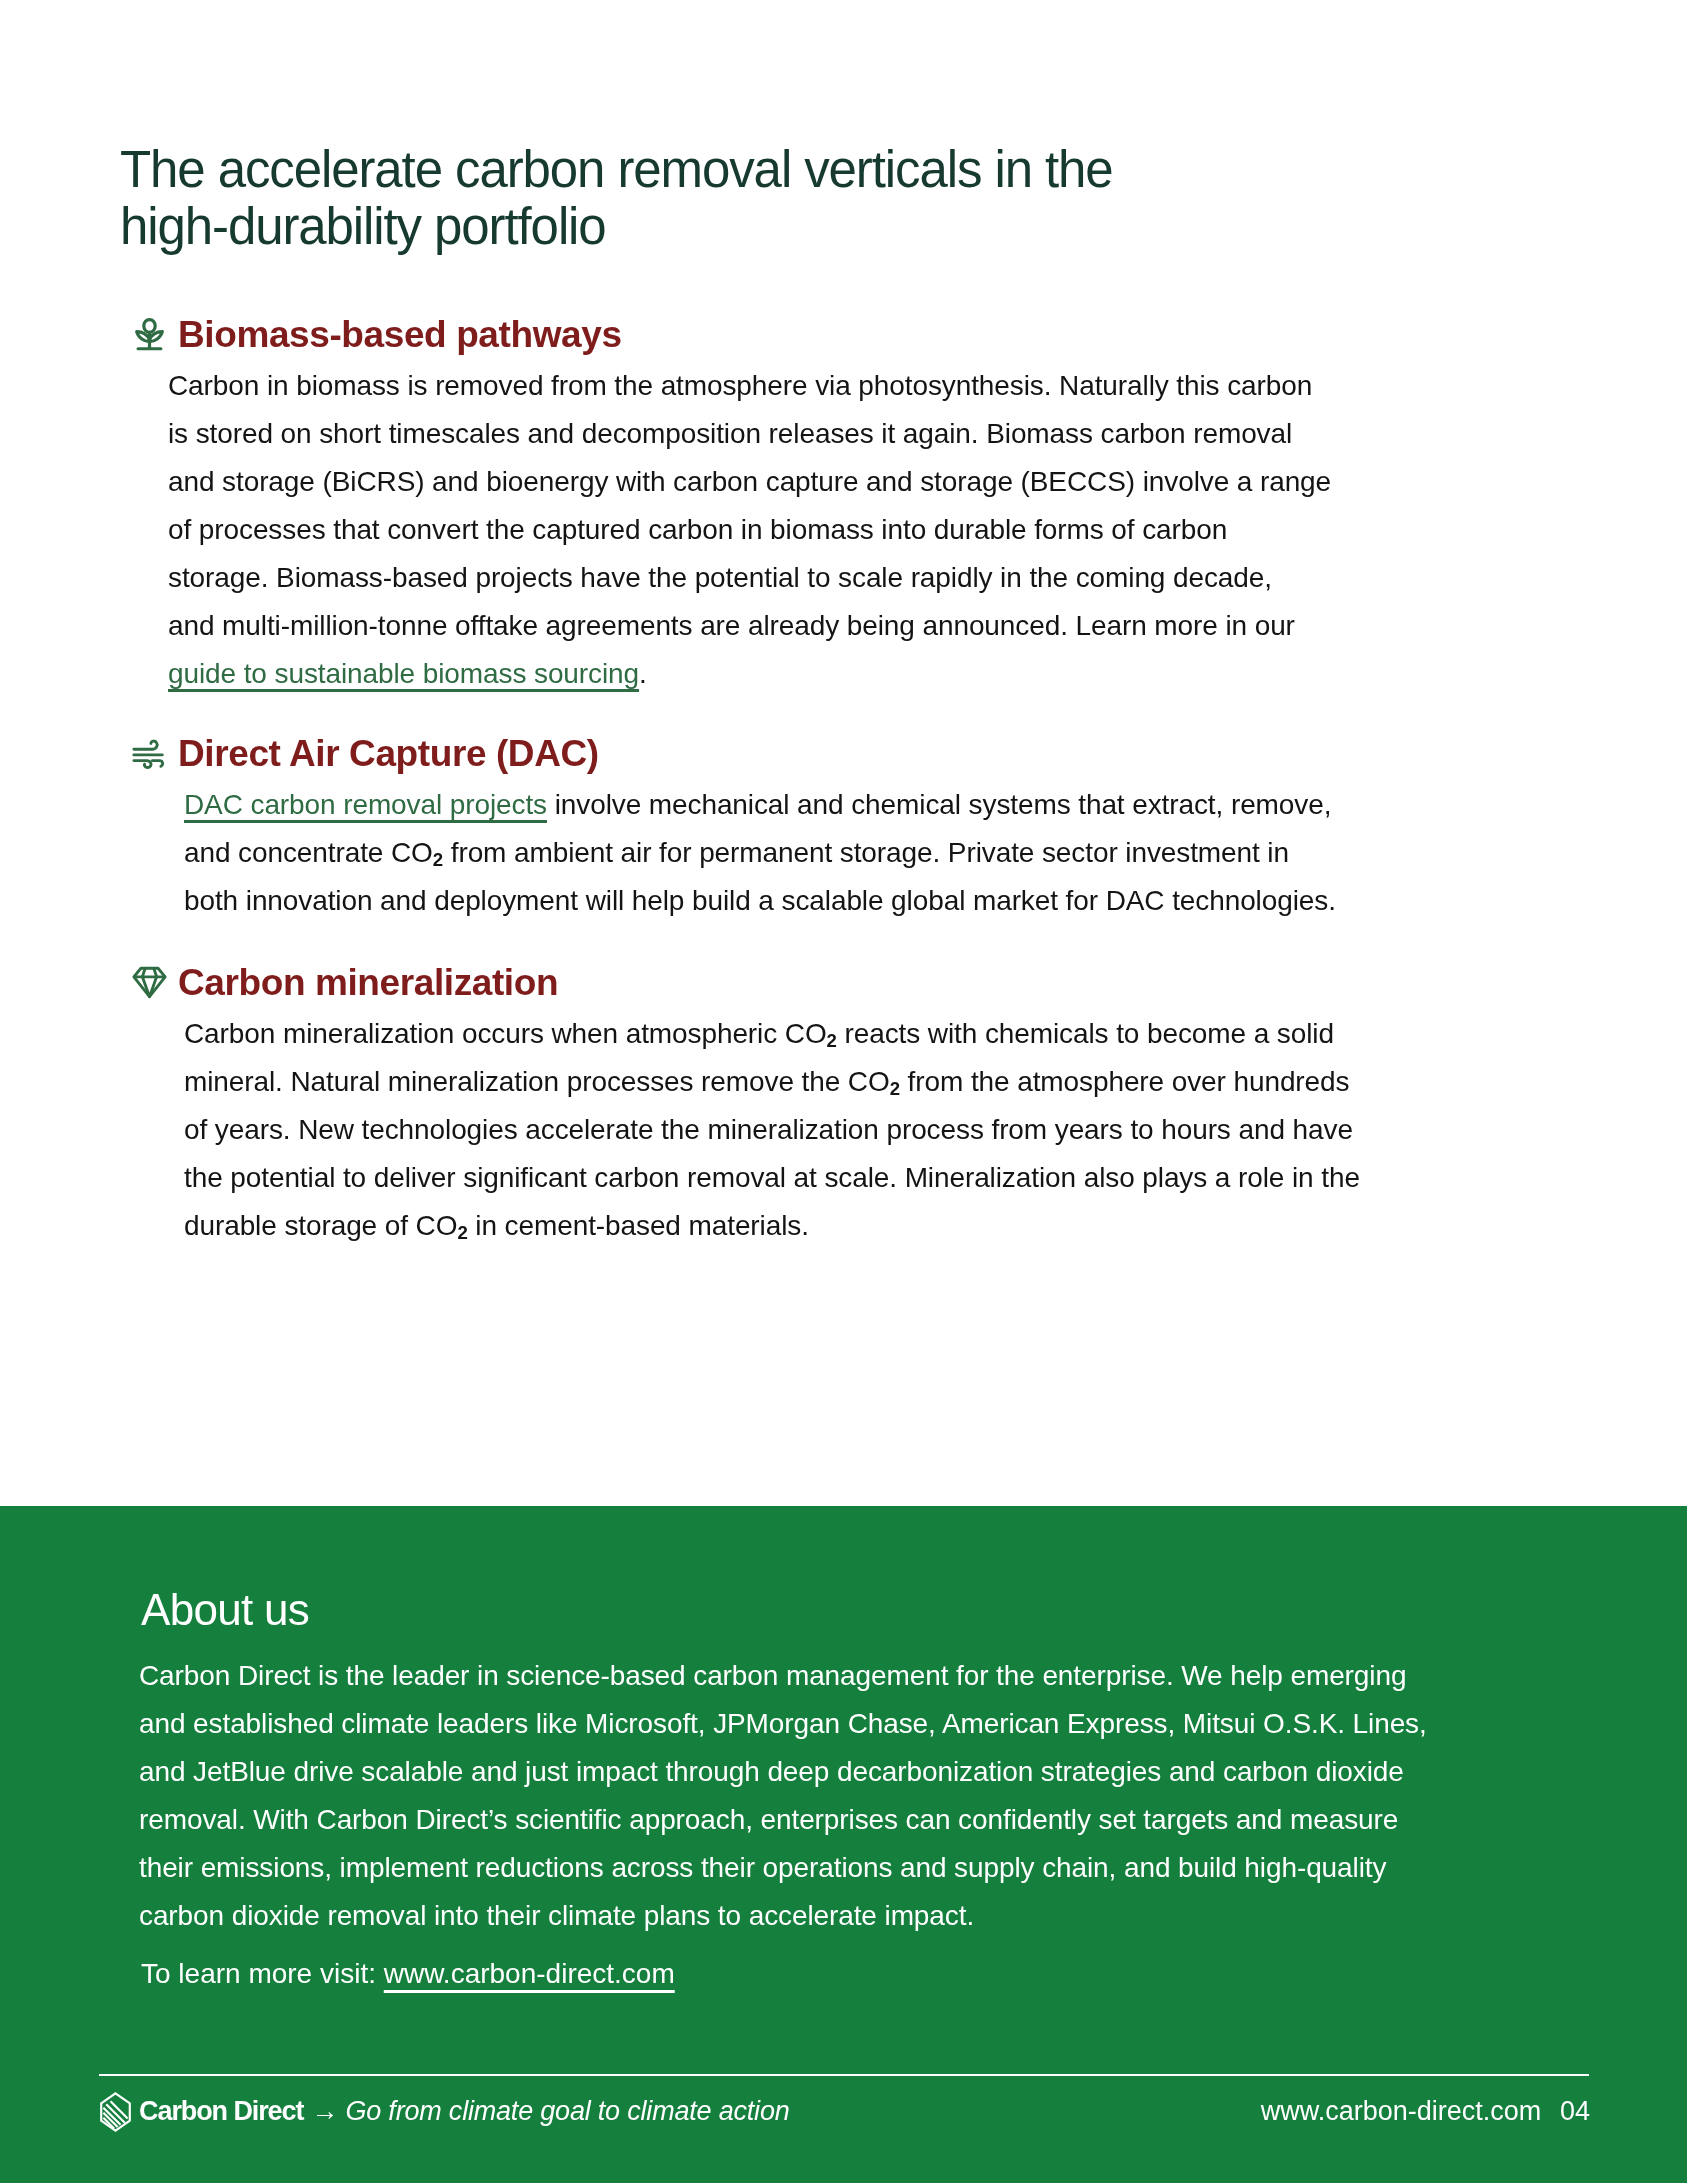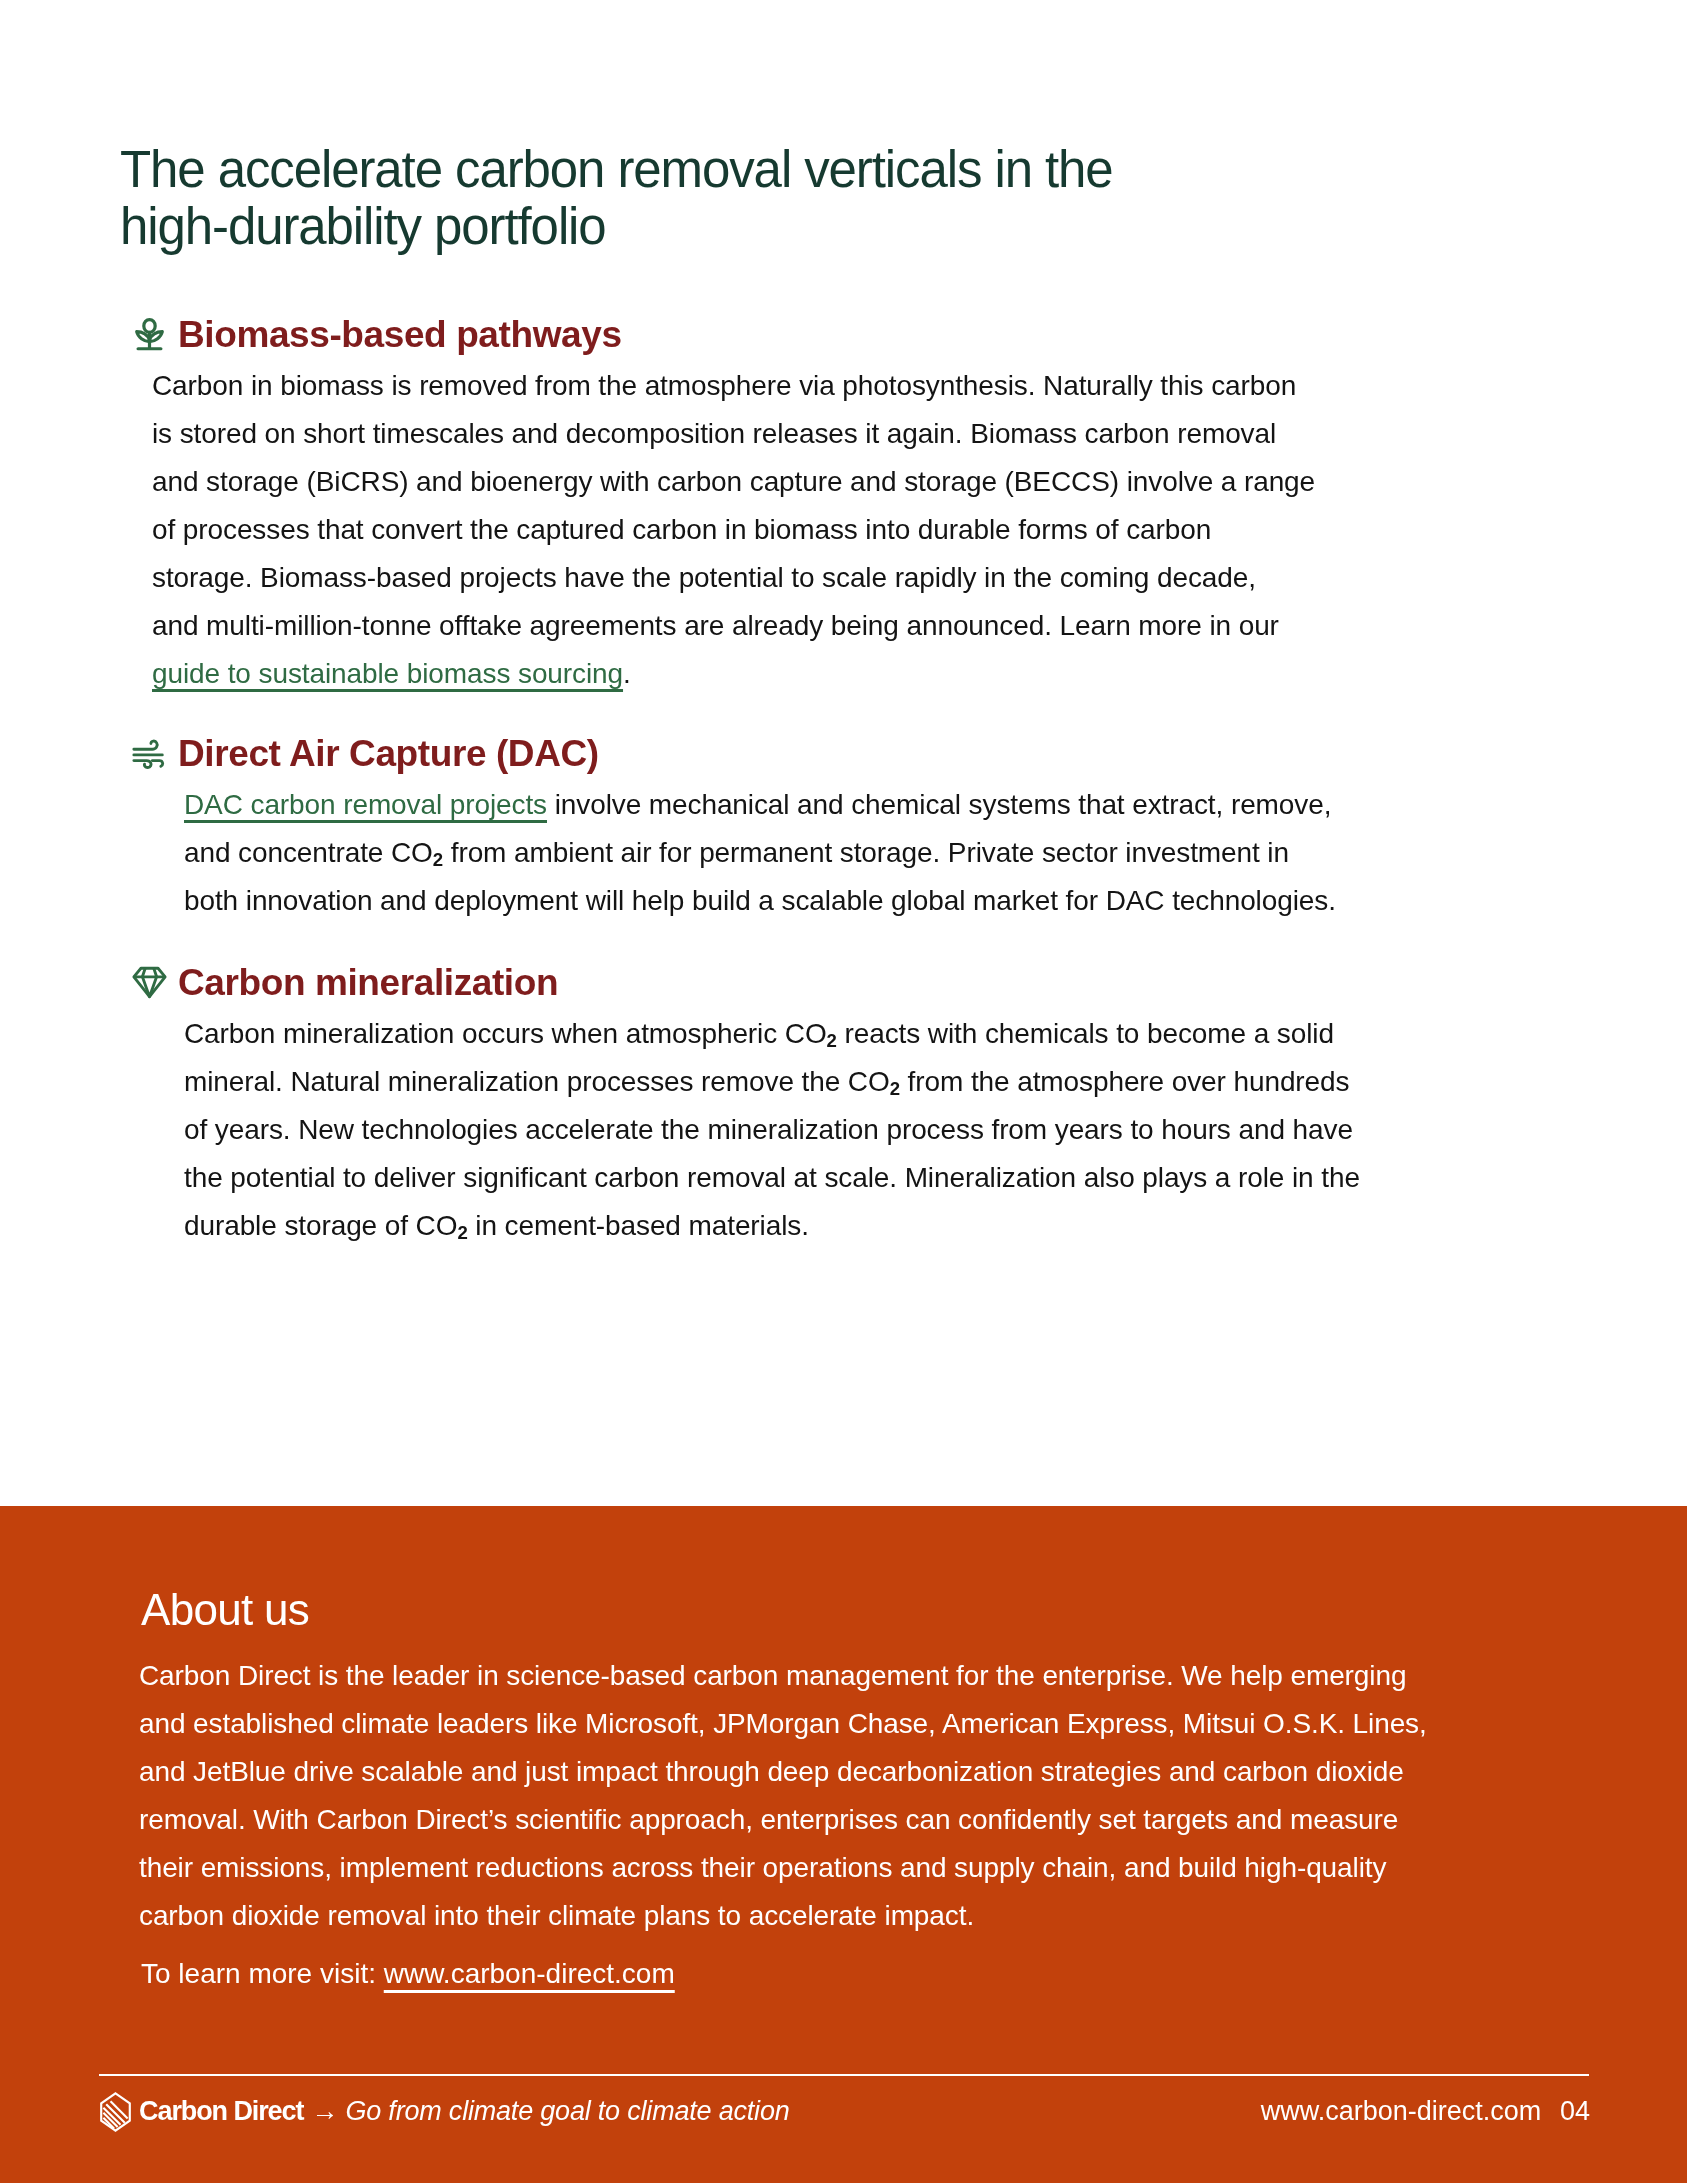--- a/index.html
+++ b/index.html
@@ -22,21 +22,21 @@
     .section-body {
       font-size: 28px; line-height: 48px; color: #141414; margin: 5.7px 0 0 0;
       letter-spacing: -0.1px;
     }
     .section-body .line { display: block; white-space: nowrap; }
     .link-green { color: #2f6b43; text-decoration: underline; text-decoration-thickness: 2.9px; text-underline-offset: 5.7px; }
     sub.co2 { font-size: 18.6px; vertical-align: -4.3px; line-height: 0; font-weight: 700; }
 
     .about {
       position: absolute; left: 0; top: 1506px; width: 1687px; height: 677px;
-      background: #c2410c; color: #ffffff;
+      background: #15803d; color: #ffffff;
     }
     .about-title {
       position: absolute; left: 141px; top: 79px; font-size: 44px; font-weight: 400;
       letter-spacing: -0.7px; margin: 0;
     }
     .about-body {
       position: absolute; left: 139px; top: 146px; width: 1429px;
       font-size: 28px; line-height: 48px; letter-spacing: -0.1px;
     }
     .about-body .line { display: block; white-space: nowrap; }
@@ -74,21 +74,21 @@
       <svg viewBox="0 0 52 52" fill="none" stroke="#2f6b43" stroke-width="4.5" stroke-linecap="round" stroke-linejoin="round">
         <ellipse cx="26" cy="14" rx="8" ry="9"></ellipse>
         <path d="M26 23 V44"></path>
         <path d="M26 36 C18 36 10 30 8 22 C16 22 24 26 26 34"></path>
         <path d="M26 36 C34 36 42 30 44 22 C36 22 28 26 26 34"></path>
         <path d="M10 46 H42"></path>
       </svg>
     </span>
     <span class="section-title">Biomass-based pathways</span>
   </div>
-  <div class="section-body" style="margin-left:21px;">
+  <div class="section-body" style="margin-left:37px;">
     <span class="line">Carbon in biomass is removed from the atmosphere via photosynthesis. Naturally this carbon</span>
     <span class="line">is stored on short timescales and decomposition releases it again. Biomass carbon removal</span>
     <span class="line">and storage (BiCRS) and bioenergy with carbon capture and storage (BECCS) involve a range</span>
     <span class="line">of processes that convert the captured carbon in biomass into durable forms of carbon</span>
     <span class="line">storage. Biomass-based projects have the potential to scale rapidly in the coming decade,</span>
     <span class="line">and multi-million-tonne offtake agreements are already being announced. Learn more in our</span>
     <span class="line">
       <a class="link-green">guide to sustainable biomass sourcing</a><span>.</span>
     </span>
   </div>

